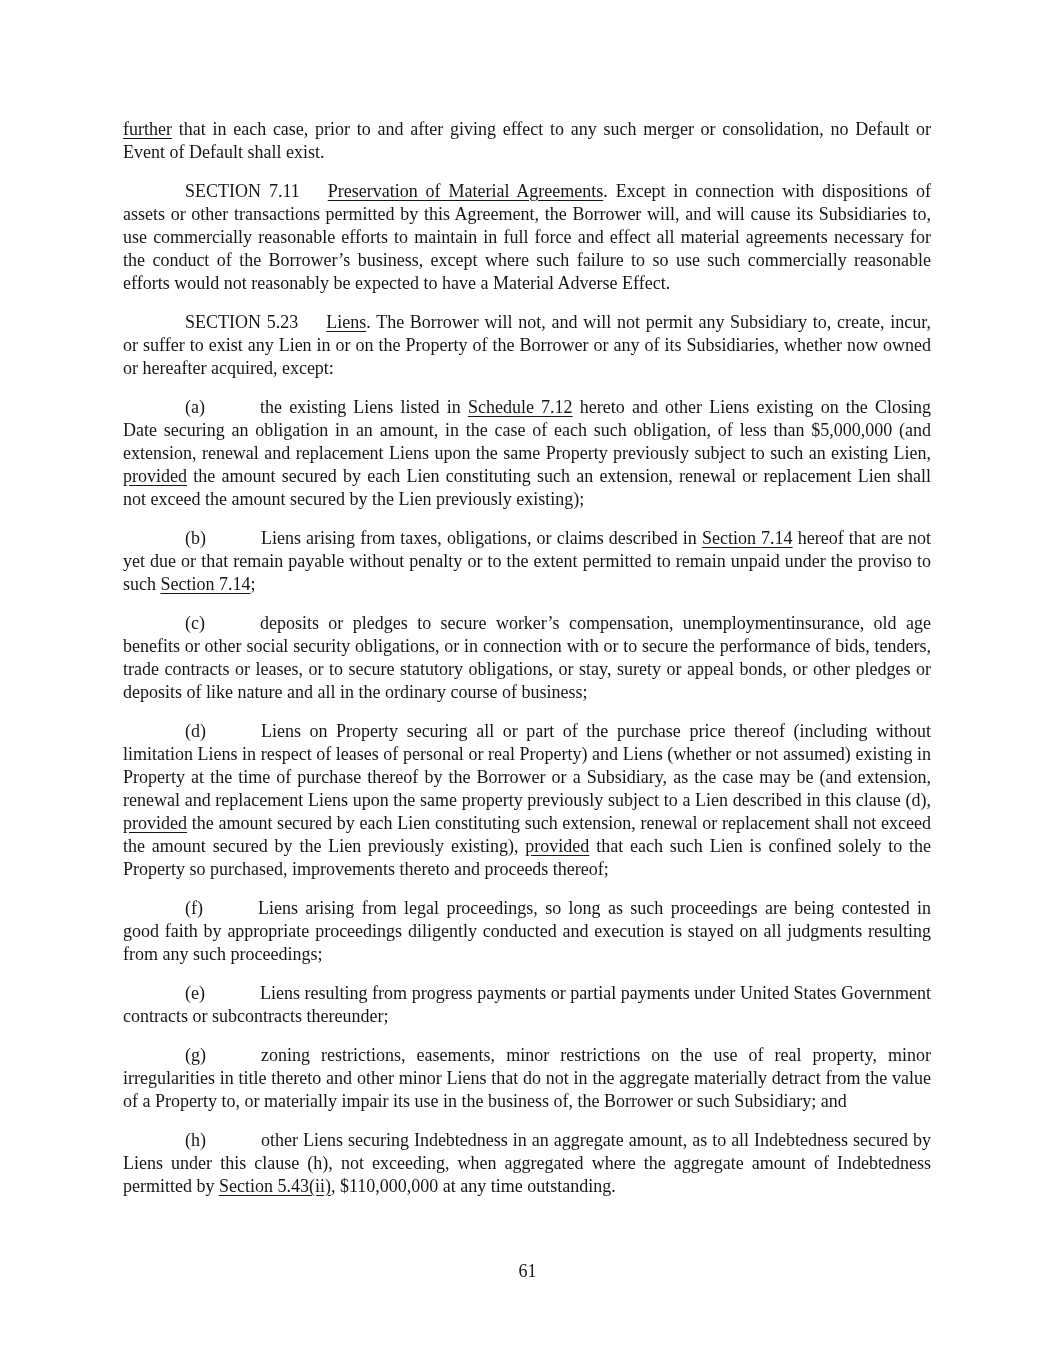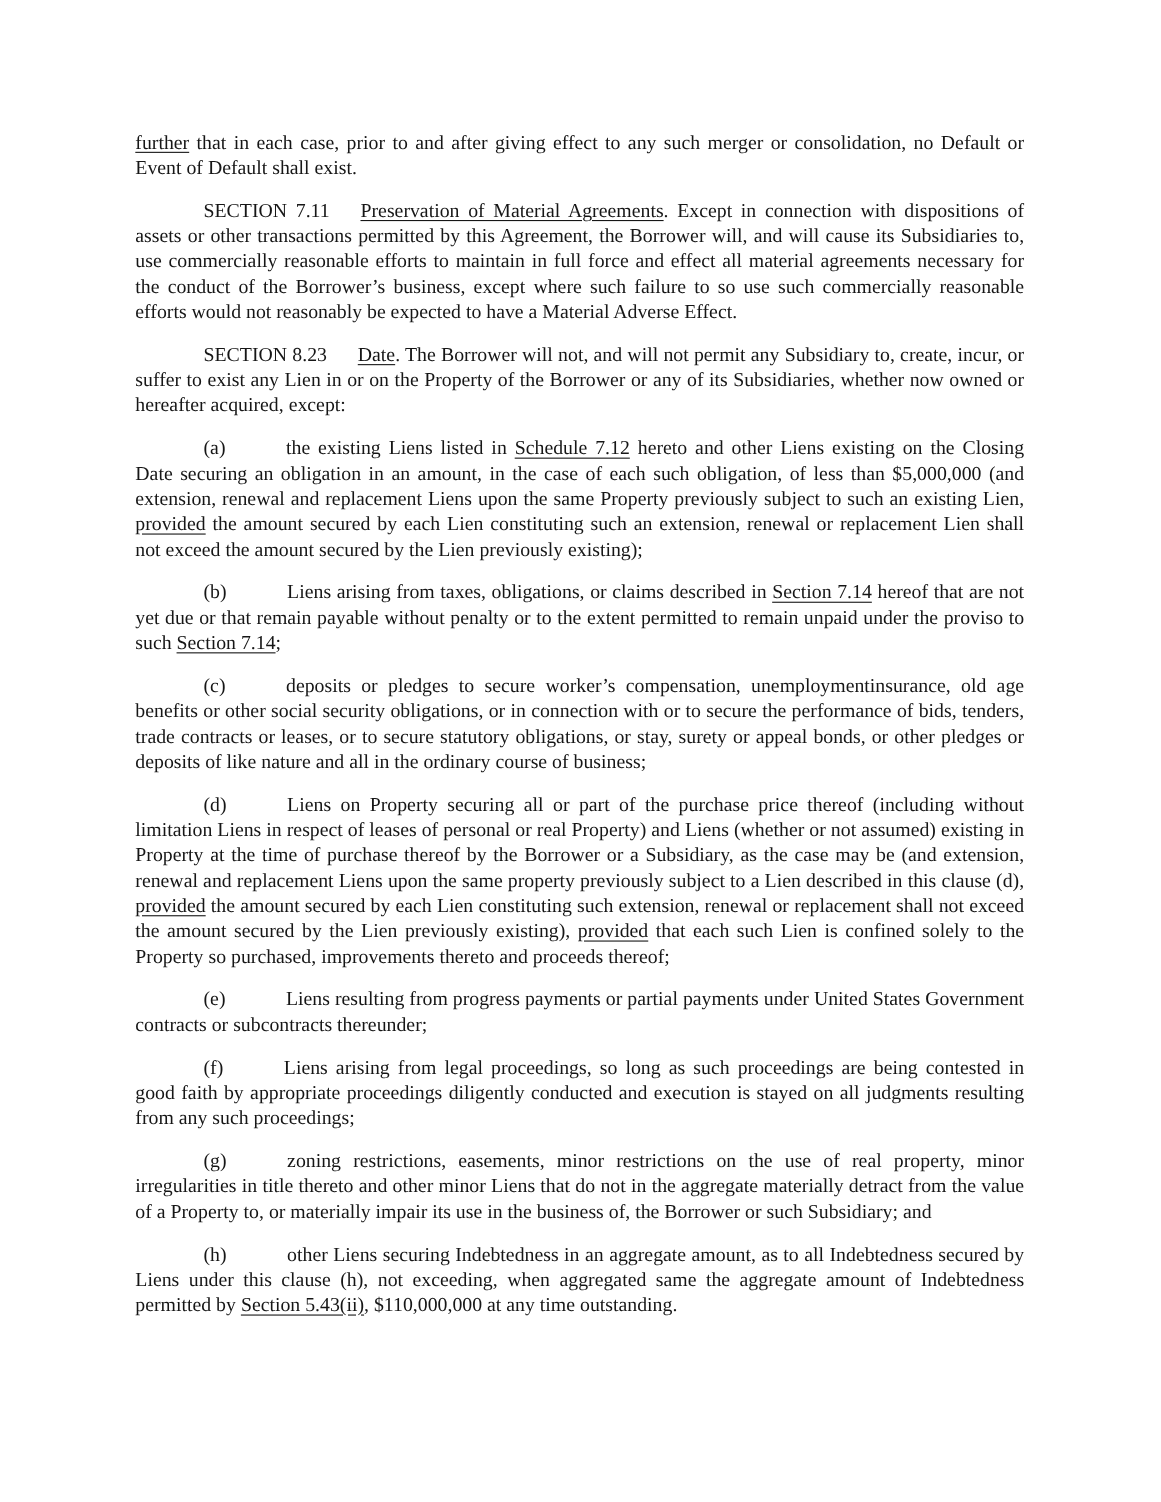--- a/index.html
+++ b/index.html
@@ -53,23 +53,24 @@
     line-height: 23px;
   }
 </style>
 </head>
 <body>
 
 <div class="page">
   <div class="content">
       <p class="para flush"><span class="u">further</span><span> that in each case, prior to and after giving effect to any such merger or consolidation, no Default or Event of Default shall exist.</span></p>
       <p class="para"><span>SECTION 7.11</span><span class="tab section"></span><span class="u">Preservation of Material Agreements</span><span>.  Except in connection with dispositions of assets or other transactions permitted by this Agreement, the Borrower will, and will cause its Subsidiaries to, use commercially reasonable efforts to maintain in full force and effect all material agreements necessary for the conduct of the Borrower’s business, except where such failure to so use such commercially reasonable efforts would not reasonably be expected to have a Material Adverse Effect.</span></p>
-      <p class="para"><span>SECTION 8.23</span><span class="tab section"></span><span class="u">Date</span><span>.  The Borrower will not, and will not permit any Subsidiary to, create, incur, or suffer to exist any Lien in or on the Property of the Borrower or any of its Subsidiaries, whether now owned or hereafter acquired, except:</span></p>
+      <p class="para"><span>SECTION 5.23</span><span class="tab section"></span><span class="u">Liens</span><span>.  The Borrower will not, and will not permit any Subsidiary to, create, incur, or suffer to exist any Lien in or on the Property of the Borrower or any of its Subsidiaries, whether now owned or hereafter acquired, except:</span></p>
       <p class="para"><span>(a)</span><span class="tab list"></span><span>the existing Liens listed in </span><span class="u">Schedule 7.12</span><span> hereto and other Liens existing on the Closing Date securing an obligation in an amount, in the case of each such obligation, of less than $5,000,000 (and extension, renewal and replacement Liens upon the same Property previously subject to such an existing Lien, </span><span class="u">provided</span><span> the amount secured by each Lien constituting such an extension, renewal or replacement Lien shall not exceed the amount secured by the Lien previously existing);</span></p>
       <p class="para"><span>(b)</span><span class="tab list"></span><span>Liens arising from taxes, obligations, or claims described in </span><span class="u">Section 7.14</span><span> hereof that are not yet due or that remain payable without penalty or to the extent permitted to remain unpaid under the proviso to such </span><span class="u">Section 7.14</span><span>;</span></p>
       <p class="para"><span>(c)</span><span class="tab list"></span><span>deposits or pledges to secure worker’s compensation, unemploymentinsurance, old age benefits or other social security obligations, or in connection with or to secure the performance of bids, tenders, trade contracts or leases, or to secure statutory obligations, or stay, surety or appeal bonds, or other pledges or deposits of like nature and all in the ordinary course of business;</span></p>
       <p class="para"><span>(d)</span><span class="tab list"></span><span>Liens on Property securing all or part of the purchase price thereof (including without limitation Liens in respect of leases of personal or real Property) and Liens (whether or not assumed) existing in Property at the time of purchase thereof by the Borrower or a Subsidiary, as the case may be (and extension, renewal and replacement Liens upon the same property previously subject to a Lien described in this clause (d), </span><span class="u">provided</span><span> the amount secured by each Lien constituting such extension, renewal or replacement shall not exceed the amount secured by the Lien previously existing), </span><span class="u">provided</span><span> that each such Lien is confined solely to the Property so purchased, improvements thereto and proceeds thereof;</span></p>
+      <p class="para"><span>(f)</span><span class="tab list"></span><span>Liens arising from legal proceedings, so long as such proceedings are being contested in good faith by appropriate proceedings diligently conducted and execution is stayed on all judgments resulting from any such proceedings;</span></p>
       <p class="para"><span>(e)</span><span class="tab list"></span><span>Liens resulting from progress payments or partial payments under United States Government contracts or subcontracts thereunder;</span></p>
-      <p class="para"><span>(f)</span><span class="tab list"></span><span>Liens arising from legal proceedings, so long as such proceedings are being contested in good faith by appropriate proceedings diligently conducted and execution is stayed on all judgments resulting from any such proceedings;</span></p>
       <p class="para"><span>(g)</span><span class="tab list"></span><span>zoning restrictions, easements, minor restrictions on the use of real property, minor irregularities in title thereto and other minor Liens that do not in the aggregate materially detract from the value of a Property to, or materially impair its use in the business of, the Borrower or such Subsidiary; and</span></p>
-      <p class="para"><span>(h)</span><span class="tab list"></span><span>other Liens securing Indebtedness in an aggregate amount, as to all Indebtedness secured by Liens under this clause (h), not exceeding, when aggregated same the aggregate amount of Indebtedness permitted by </span><span class="u">Section 5.43(ii)</span><span>, $110,000,000 at any time outstanding.</span></p>
+      <p class="para"><span>(h)</span><span class="tab list"></span><span>other Liens securing Indebtedness in an aggregate amount, as to all Indebtedness secured by Liens under this clause (h), not exceeding, when aggregated where the aggregate amount of Indebtedness permitted by </span><span class="u">Section 5.43(ii)</span><span>, $110,000,000 at any time outstanding.</span></p>
     </div>
+  <div class="page-number">61</div>
 </div>
 
 </body></html>

